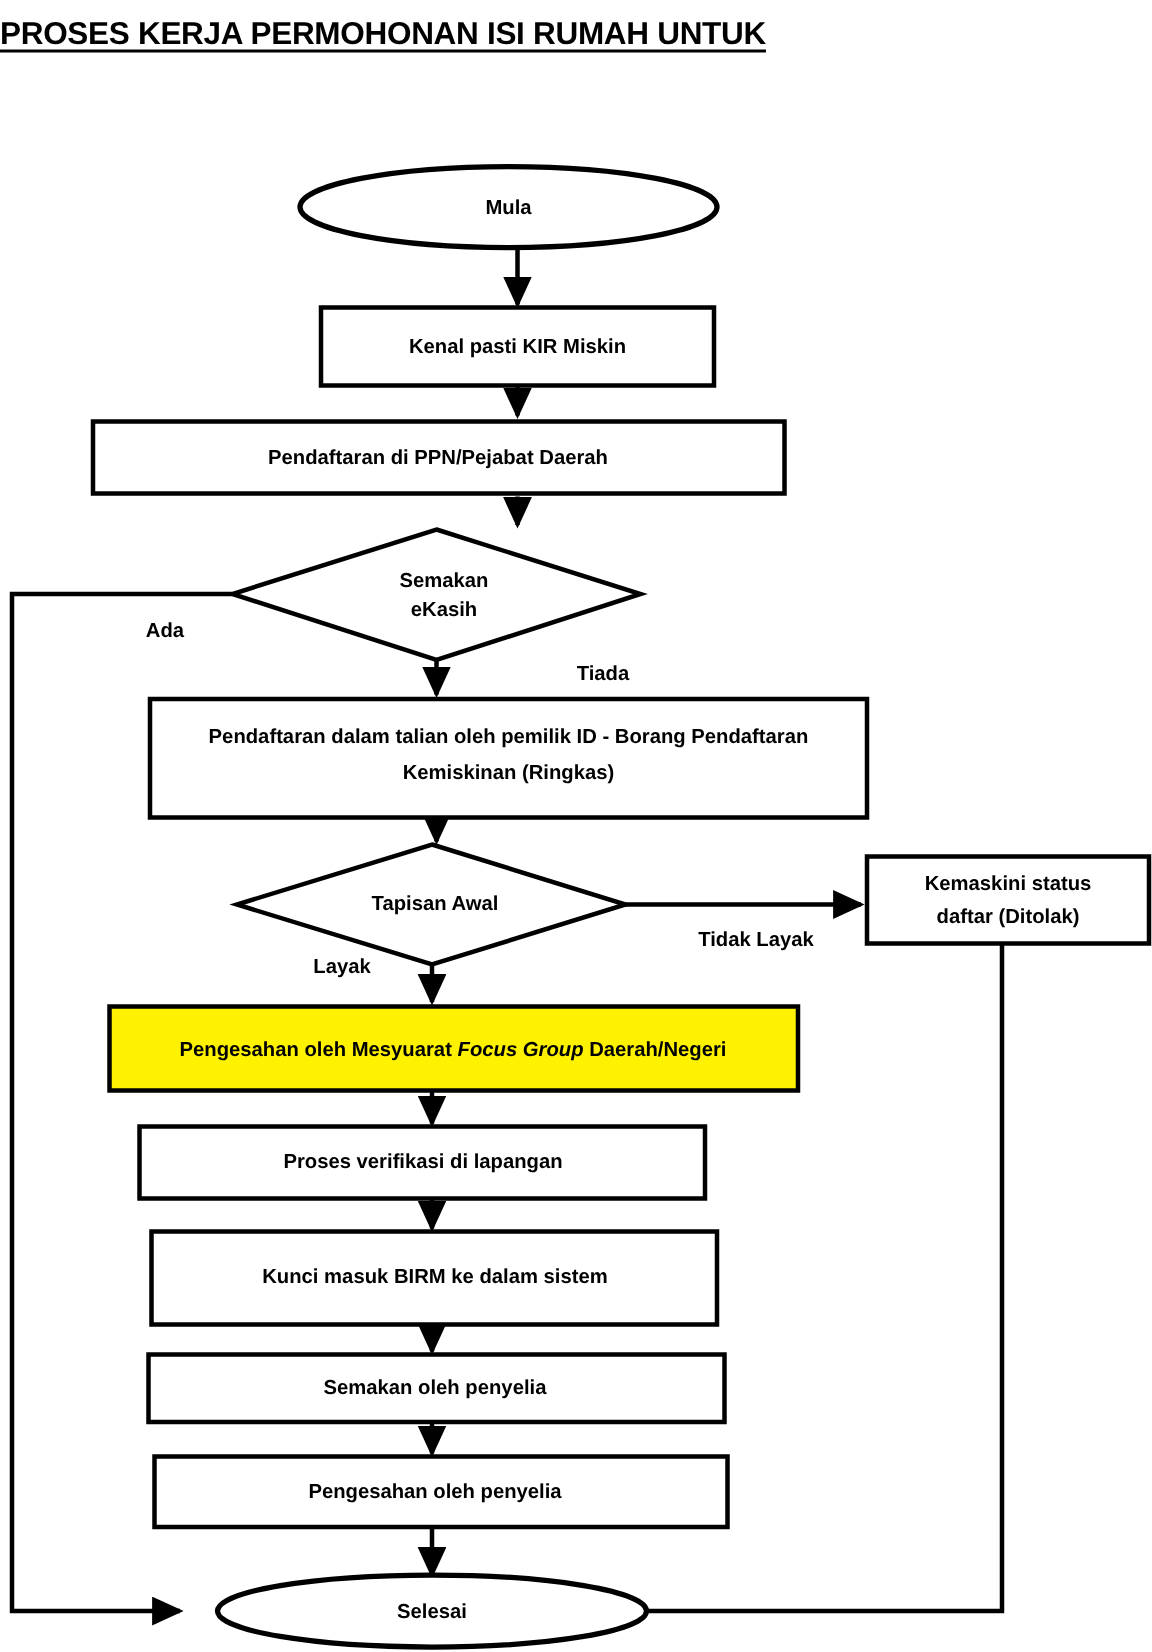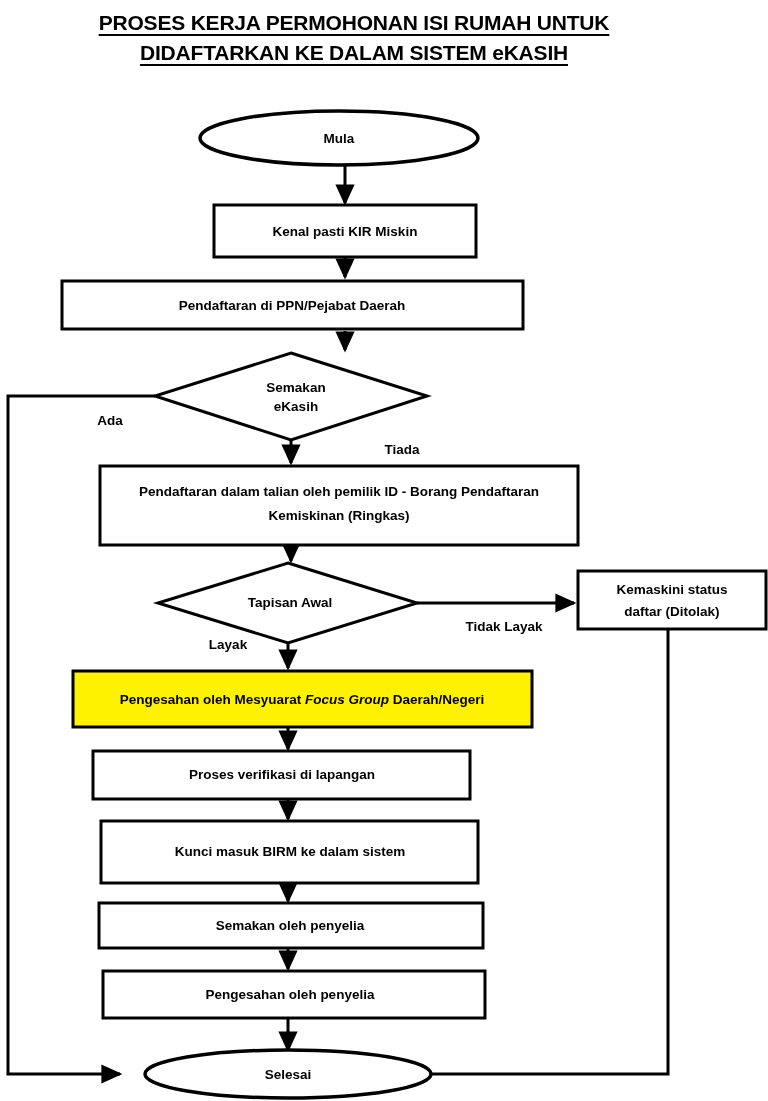--- a/index.html
+++ b/index.html
@@ -18,21 +18,21 @@
     position: relative;
     width: 768px;
     height: 1101px;
     background: #ffffff;
   }
   .title-block {
     position: absolute;
     top: 8px;
     left: 0;
     width: 708px;
-    text-align: center;
+    text-align: left;
   }
   .title-line {
     font-family: "Liberation Sans", sans-serif;
     font-size: 21px;
     font-weight: bold;
     color: #000000;
     letter-spacing: -0.2px;
     line-height: 30px;
     display: inline-block;
     text-decoration: underline;
@@ -79,21 +79,20 @@
     dominant-baseline: middle;
   }
 </style>
 </head>
 <body>
 
 <div id="flowchart-root">
 
   <div class="title-block">
     <div class="title-line">PROSES KERJA PERMOHONAN ISI RUMAH UNTUK</div><br>
-    <div class="title-line">DIDAFTARKAN KE DALAM SISTEM eKASIH</div>
   </div>
 
   <svg class="chart-svg" viewBox="0 0 768 1101">
     <defs>
       <marker id="arrowhead" markerWidth="9" markerHeight="9" refX="6.2" refY="3.2" orient="auto" markerUnits="strokeWidth">
         <path d="M0,0 L7,3.2 L0,6.4 z" fill="#000000"></path>
       </marker>
     </defs>
 
     <line class="flow-line" x1="345" y1="166" x2="345" y2="203" marker-end="url(#arrowhead)"></line>

